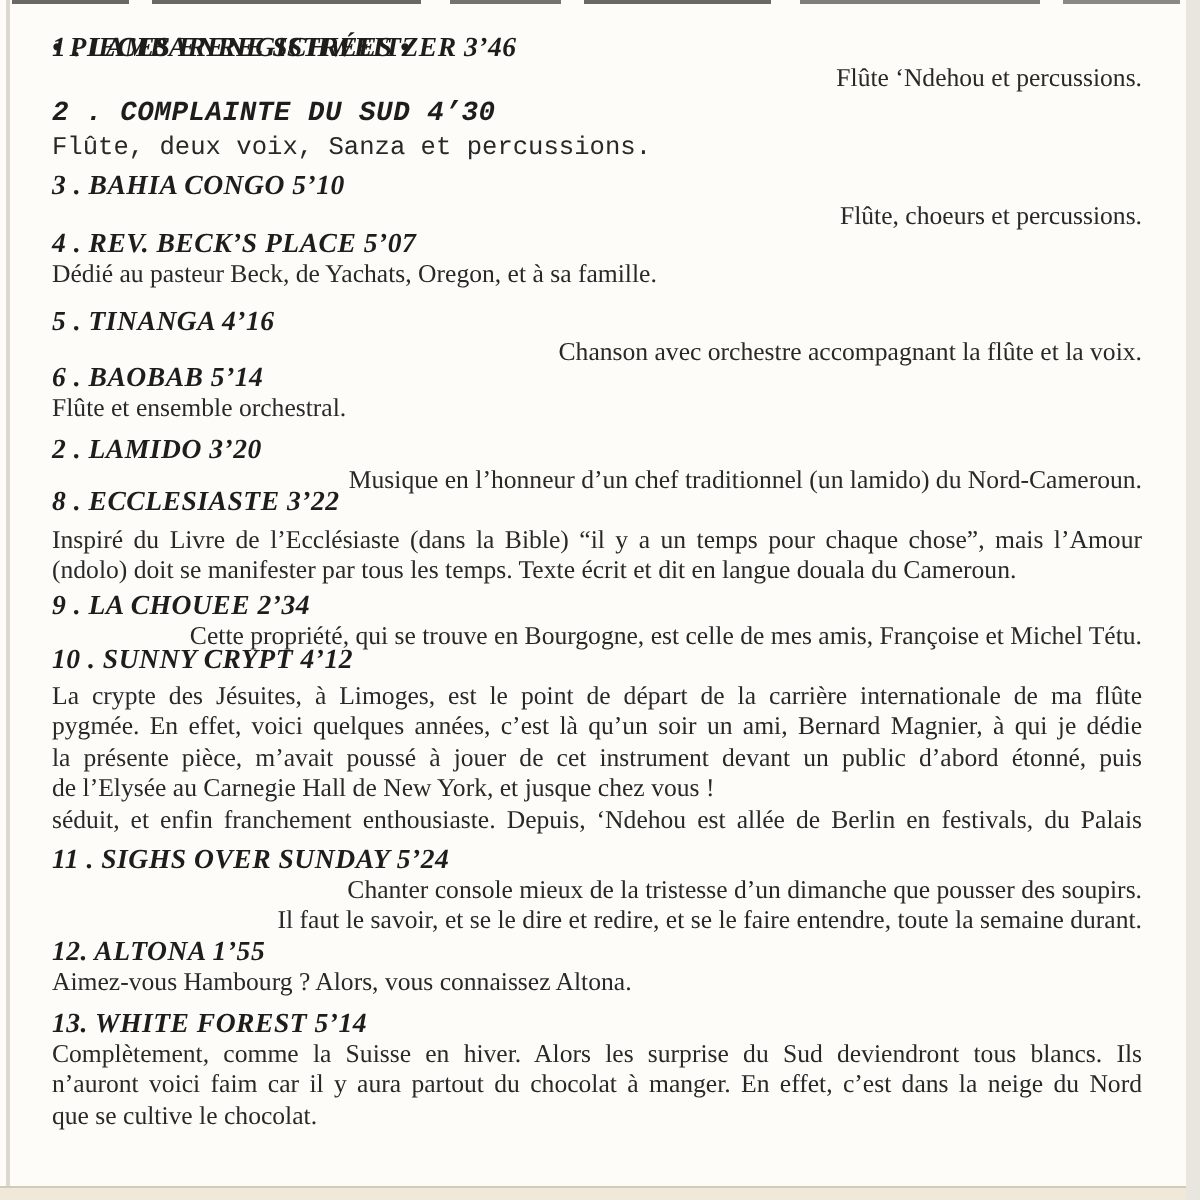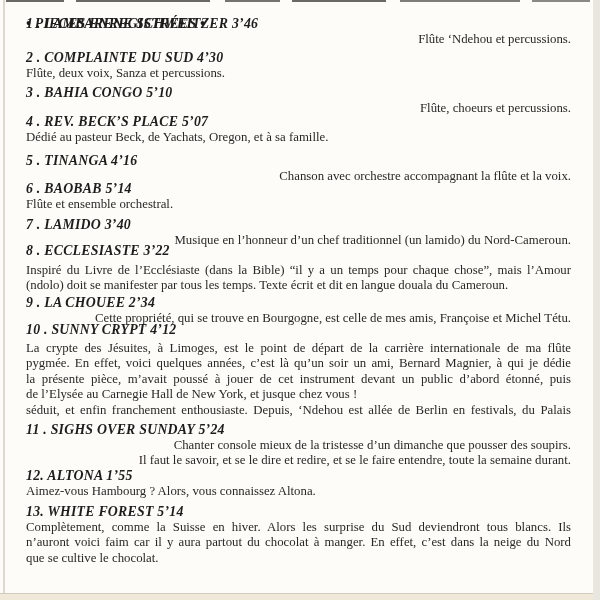--- a/index.html
+++ b/index.html
@@ -50,42 +50,42 @@
 
 <div class="page">
   <div class="edge-top"></div>
   <div class="crease-left"></div>
   <div class="header-title">• PIECES ENREGISTRÉES •</div>
   <div>
       <div class="entry" style="top: 16px;">
         <div class="title right">1 . LAMBARENE SCHWEITZER 3’46</div>
         <div class="dline right">Flûte ‘Ndehou et percussions.</div>
       </div>
-      <div class="entry" style="top: 50px;">
+      <div class="entry" style="top: 50px; font-family: Liberation Mono, monospace;">
         <div class="title">2 . COMPLAINTE DU SUD 4’30</div>
         <div class="dline">Flûte, deux voix, Sanza et percussions.</div>
       </div>
       <div class="entry" style="top: 85px;">
         <div class="title right">3 . BAHIA CONGO 5’10</div>
         <div class="dline right">Flûte, choeurs et percussions.</div>
       </div>
       <div class="entry" style="top: 114px;">
         <div class="title">4 . REV. BECK’S PLACE 5’07</div>
         <div class="dline">Dédié au pasteur Beck, de Yachats, Oregon, et à sa famille.</div>
       </div>
       <div class="entry" style="top: 153px;">
         <div class="title right">5 . TINANGA 4’16</div>
         <div class="dline right">Chanson avec orchestre accompagnant la flûte et la voix.</div>
       </div>
       <div class="entry" style="top: 181px;">
         <div class="title">6 . BAOBAB 5’14</div>
         <div class="dline">Flûte et ensemble orchestral.</div>
       </div>
       <div class="entry" style="top: 217px;">
-        <div class="title right">7 . LAMIDO 3’40</div>
+        <div class="title right">2 . LAMIDO 3’20</div>
         <div class="dline right">Musique en l’honneur d’un chef traditionnel (un lamido) du Nord-Cameroun.</div>
       </div>
       <div class="entry" style="top: 243px;">
         <div class="title">8 . ECCLESIASTE 3’22</div>
         <div class="dline just" style="margin-top: 4px;">Inspiré du Livre de l’Ecclésiaste (dans la Bible) “il y a un temps pour chaque chose”, mais l’Amour</div>
         <div class="dline">(ndolo) doit se manifester par tous les temps. Texte écrit et dit en langue douala du Cameroun.</div>
       </div>
       <div class="entry" style="top: 295px;">
         <div class="title right">9 . LA CHOUEE 2’34</div>
         <div class="dline right">Cette propriété, qui se trouve en Bourgogne, est celle de mes amis, Françoise et Michel Tétu.</div>

